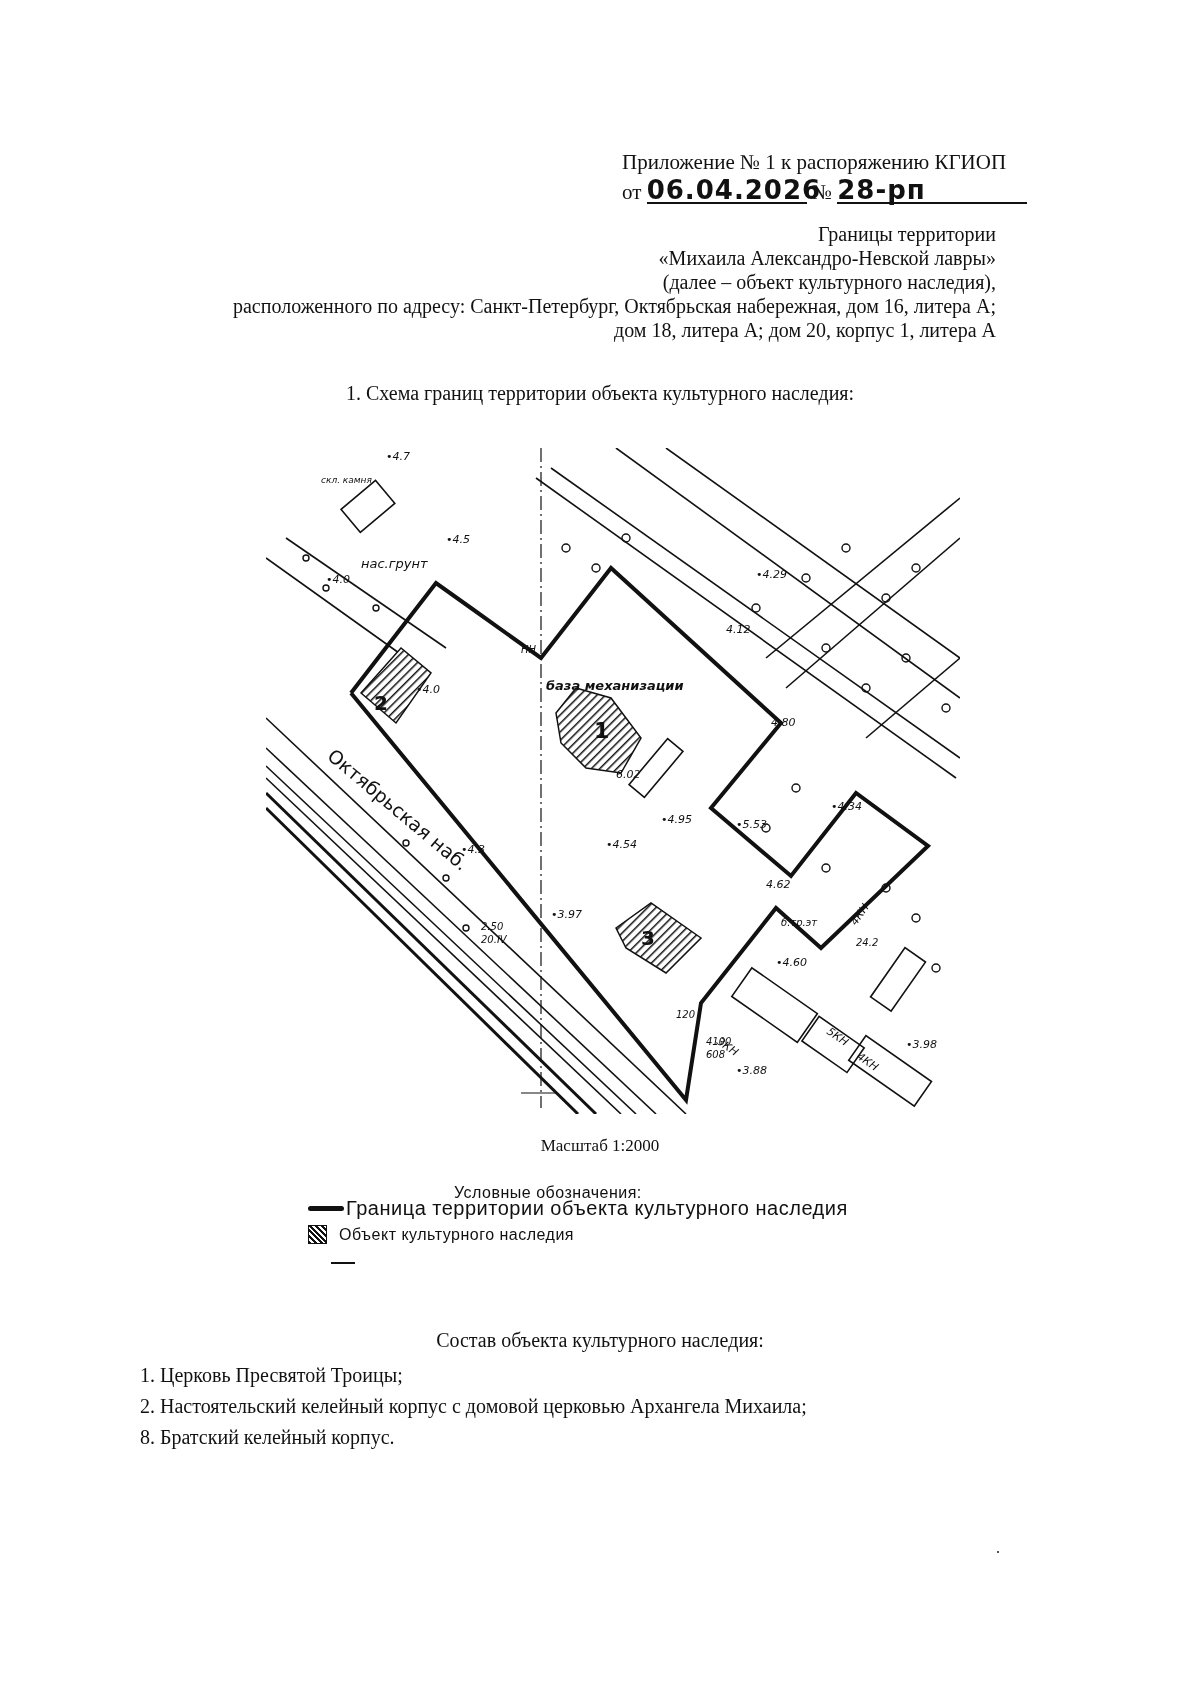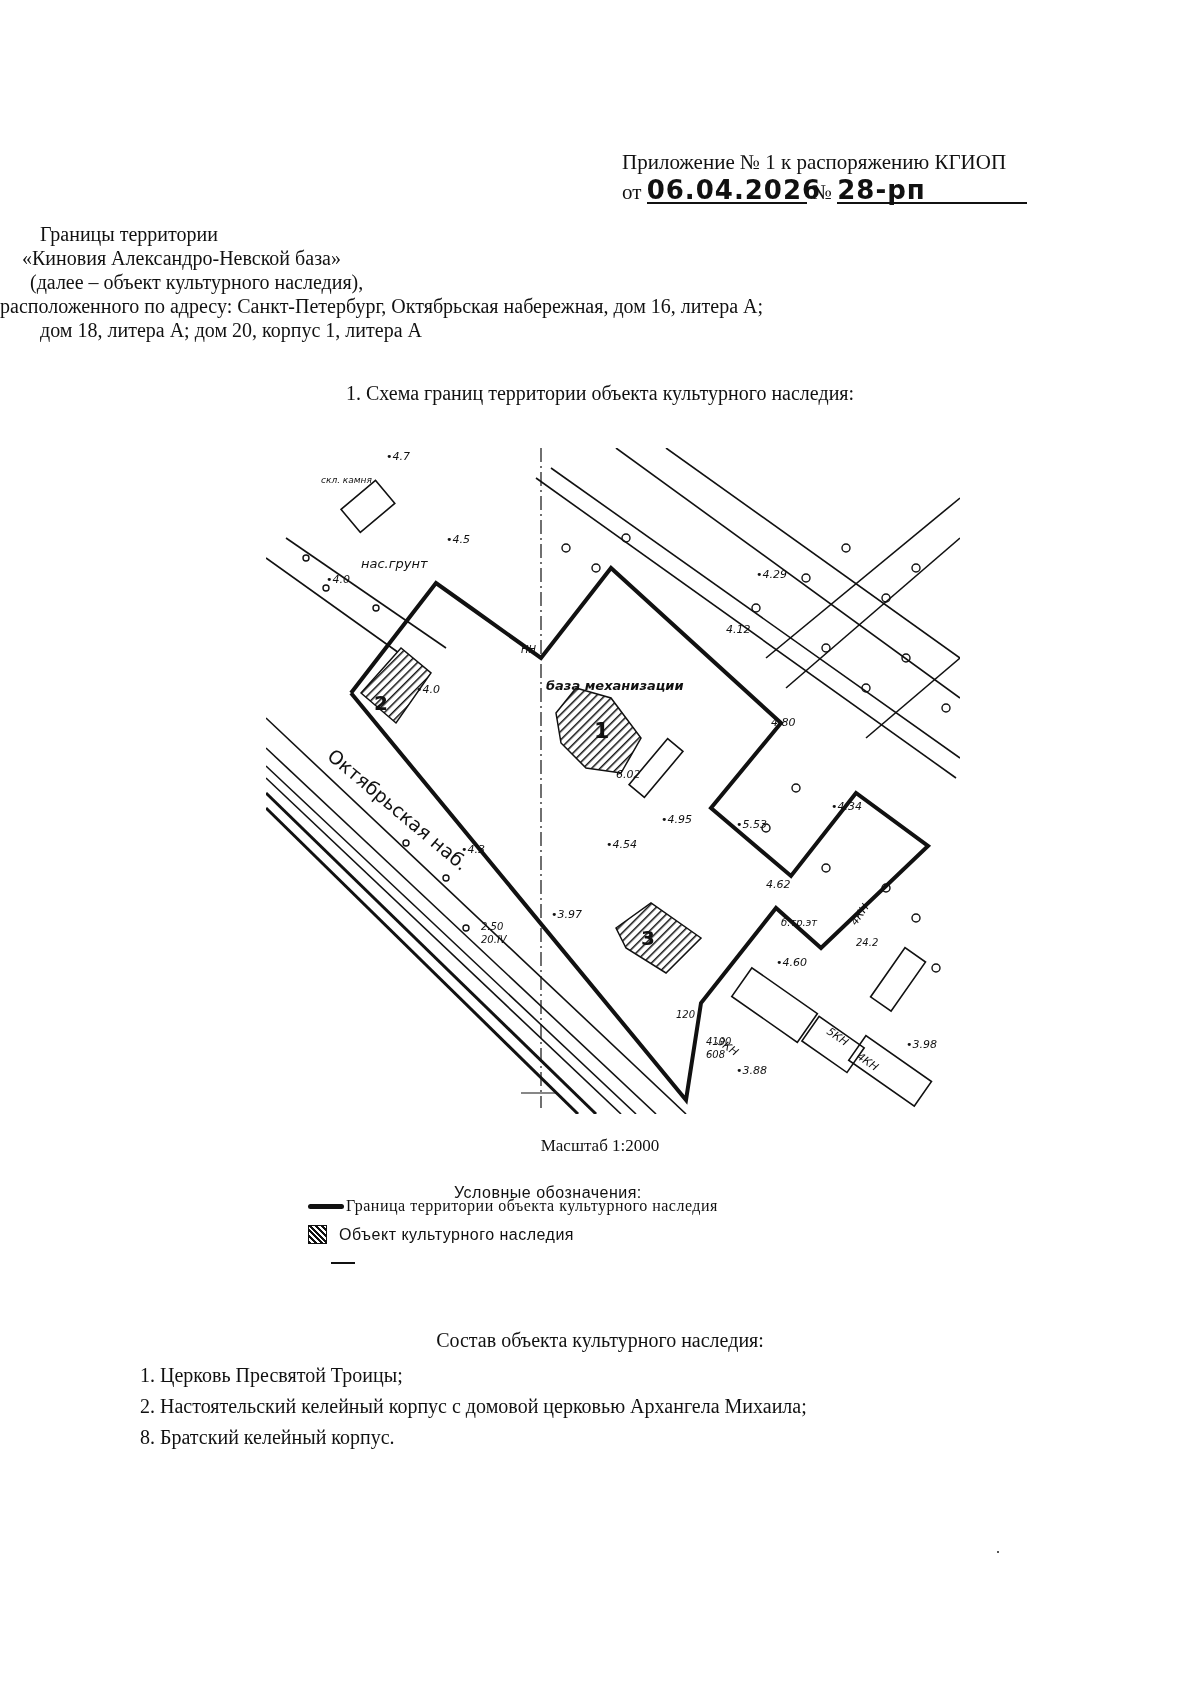--- a/index.html
+++ b/index.html
@@ -5,27 +5,27 @@
   html, body { margin: 0; padding: 0; background: #ffffff; }
   body {
     width: 1200px; height: 1697px; position: relative; overflow: hidden;
     font-family: "Liberation Serif", "DejaVu Serif", serif; color: #111;
   }
   .abs { position: absolute; }
   .annex { left: 622px; top: 150px; font-size: 21px; white-space: nowrap; }
   .dateline { left: 622px; top: 178px; font-size: 21px; white-space: nowrap; }
   .hand { font-family: "DejaVu Sans", sans-serif; font-size: 26px; font-weight: bold; letter-spacing: 1px; }
   .uline { display: inline-block; border-bottom: 2px solid #111; line-height: 24px; }
-  .title-block { left: 0; width: 996px; top: 222px; text-align: left; font-size: 20px; line-height: 24px; }
+  .title-block { left: 0; width: 996px; top: 222px; text-align: right; font-size: 20px; line-height: 24px; }
   .title-block div { white-space: nowrap; }
   .sec1 { left: 0; width: 1200px; top: 382px; text-align: center; font-size: 20px; }
   .map { left: 266px; top: 448px; width: 694px; height: 666px; }
   .scale { left: 0; width: 1200px; top: 1136px; text-align: center; font-size: 17px; }
   .legend-title { left: 454px; top: 1172px; font-size: 16px; font-family: "Liberation Sans", sans-serif; letter-spacing: 0.5px; margin-top: 12px; }
-  .legend-row1 { left: 308px; top: 1197px; font-size: 16px; font-family: Liberation Serif, serif; display: flex; align-items: center; letter-spacing: 0.5px; }
+  .legend-row1 { left: 308px; top: 1197px; font-size: 20px; font-family: Liberation Sans, sans-serif; display: flex; align-items: center; letter-spacing: 0.5px; }
   .legend-row2 { left: 308px; top: 1225px; font-size: 16px; font-family: "Liberation Sans", sans-serif; display: flex; align-items: center; letter-spacing: 0.5px; }
   .boundary-swatch { width: 36px; height: 5px; background: #111; border-radius: 3px; margin-right: 2px; }
   .hatch-swatch { width: 17px; height: 17px; border: 1px solid #111; margin-right: 12px;
     background: repeating-linear-gradient(45deg, #111 0 2px, #fff 2px 4px); }
   .legend-dash { left: 331px; top: 1262px; width: 24px; height: 2px; background: #111; }
   .comp-title { left: 0; width: 1200px; top: 1329px; text-align: center; font-size: 20px; }
   .comp-list { left: 140px; top: 1360px; font-size: 20px; line-height: 31px; }
   .comp-list div { white-space: nowrap; }
   .speck { left: 997px; top: 1551px; width: 2px; height: 2px; background: #555; }
 </style>
@@ -36,21 +36,21 @@
 
 <div class="abs dateline">
   <span>от</span>
   <span class="uline hand" style="width:160px;">06.04.2026</span>
   <span>№</span>
   <span class="uline hand" style="width:190px;">28-рп</span>
 </div>
 
 <div class="abs title-block">
   <div style="padding-left:40px;">Границы территории</div>
-  <div style="padding-left:22px;">«Киновия Александро-Невской база»</div>
+  <div style="padding-left:22px;">«Михаила Александро-Невской лавры»</div>
   <div style="padding-left:30px;">(далее – объект культурного наследия),</div>
   <div>расположенного по адресу: Санкт-Петербург, Октябрьская набережная, дом 16, литера А;</div>
   <div style="padding-left:40px;">дом 18, литера А; дом 20, корпус 1, литера А</div>
 </div>
 
 <div class="abs sec1" style="padding-left:0px;">1.  Схема границ территории объекта культурного наследия:</div>
 
 <div class="abs map">
   <svg width="694" height="666" viewBox="0 0 694 666" xmlns="http://www.w3.org/2000/svg">
     <defs>

